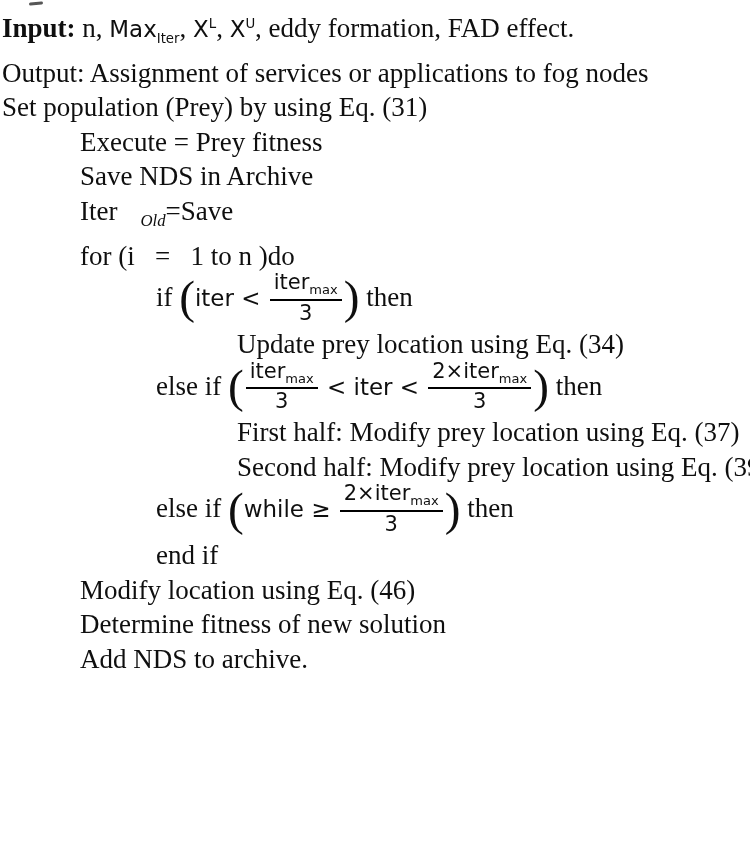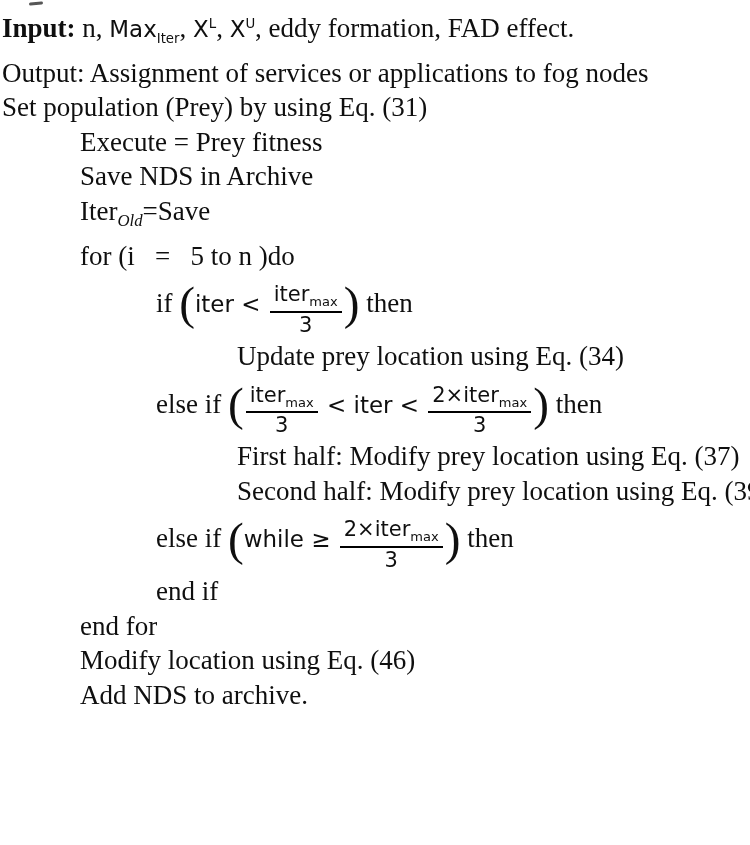--- a/index.html
+++ b/index.html
@@ -20,41 +20,40 @@
   .line { white-space: nowrap; }
   .ind0 { padding-left: 2px; }
   .ind1 { padding-left: 80px; }
   .ind2 { padding-left: 156px; }
   .ind3 { padding-left: 237px; }
   b { font-weight: bold; }
   sub { font-size: 0.62em; }
   sup { font-size: 0.62em; }
   .math { font-family: "DejaVu Sans", sans-serif; font-size: 0.85em; }
   sub.math, sup.math { font-size: 0.58em; font-family: "DejaVu Sans", sans-serif; }
-  sub.it { font-style: italic; font-family: "Liberation Serif", serif; font-size: 0.62em; }
+  sub.it { font-style: italic; font-family: "Liberation Serif", serif; font-size: 0.62em; margin-left: 23px; }
   .bp {
     font-family: "Liberation Serif", serif;
     font-size: 175%;
     font-weight: normal;
     line-height: 1;
     vertical-align: middle;
     position: relative;
     top: -2px;
   }
   .frac {
     display: inline-block;
     vertical-align: middle;
     text-align: center;
     font-family: "DejaVu Sans", sans-serif;
     font-size: 21px;
     line-height: 1.05;
     position: relative;
     top: -3px;
     padding: 0 2px;
-    margin-top: 12px;
   }
   .frac .num { display: block; border-bottom: 2px solid #000; padding: 1px 4px 2px; }
   .frac .den { display: block; padding-top: 1px; }
   .frac sub { font-size: 0.62em; }
   .artifact {
     position: absolute;
     top: 2px;
     left: 29px;
     width: 14px;
     height: 3px;
@@ -76,38 +75,38 @@
   <div class="line ind0"><span>Set population (Prey) by using Eq. (31)</span></div>
 
 
   <div class="line ind1"><span>Execute = Prey fitness</span></div>
 
 
   <div class="line ind1"><span>Save NDS in Archive</span></div>
 
   <div class="line ind1"><span>Iter</span><sub class="it">Old</sub><span>=Save</span></div>
 
-  <div class="line ind1"><span>for (i  =  5 to n )do</span></div>
+  <div class="line ind1"><span>for (i  =  1 to n )do</span></div>
 
   <div class="line ind2"><span>if </span><span class="bp">(</span><span class="math">iter &lt; </span><span class="frac"><span class="num"><span>iter</span><sub>max</sub></span><span class="den">3</span></span><span class="bp">)</span><span> then</span></div>
 
   <div class="line ind3"><span>Update prey location using Eq. (34)</span></div>
 
   <div class="line ind2"><span>else if </span><span class="bp">(</span><span class="frac"><span class="num"><span>iter</span><sub>max</sub></span><span class="den">3</span></span><span class="math"> &lt; iter &lt; </span><span class="frac"><span class="num"><span>2×iter</span><sub>max</sub></span><span class="den">3</span></span><span class="bp">)</span><span> then</span></div>
 
   <div class="line ind3"><span>First half: Modify prey location using Eq. (37)</span></div>
 
   <div class="line ind3"><span>Second half: Modify prey location using Eq. (39)</span></div>
 
   <div class="line ind2"><span>else if </span><span class="bp">(</span><span class="math">while ≥ </span><span class="frac"><span class="num"><span>2×iter</span><sub>max</sub></span><span class="den">3</span></span><span class="bp">)</span><span> then</span></div>
 
 
   <div class="line ind2"><span>end if</span></div>
 
-  <div class="line ind1"><span>end for</span></div>
 
 
   <div class="line ind1"><span>Modify location using Eq. (46)</span></div>
 
+  <div class="line ind1"><span>Determine fitness of new solution</span></div>
 
   <div class="line ind1"><span>Add NDS to archive.</span></div>
 
 </main>
 
 </body></html>

